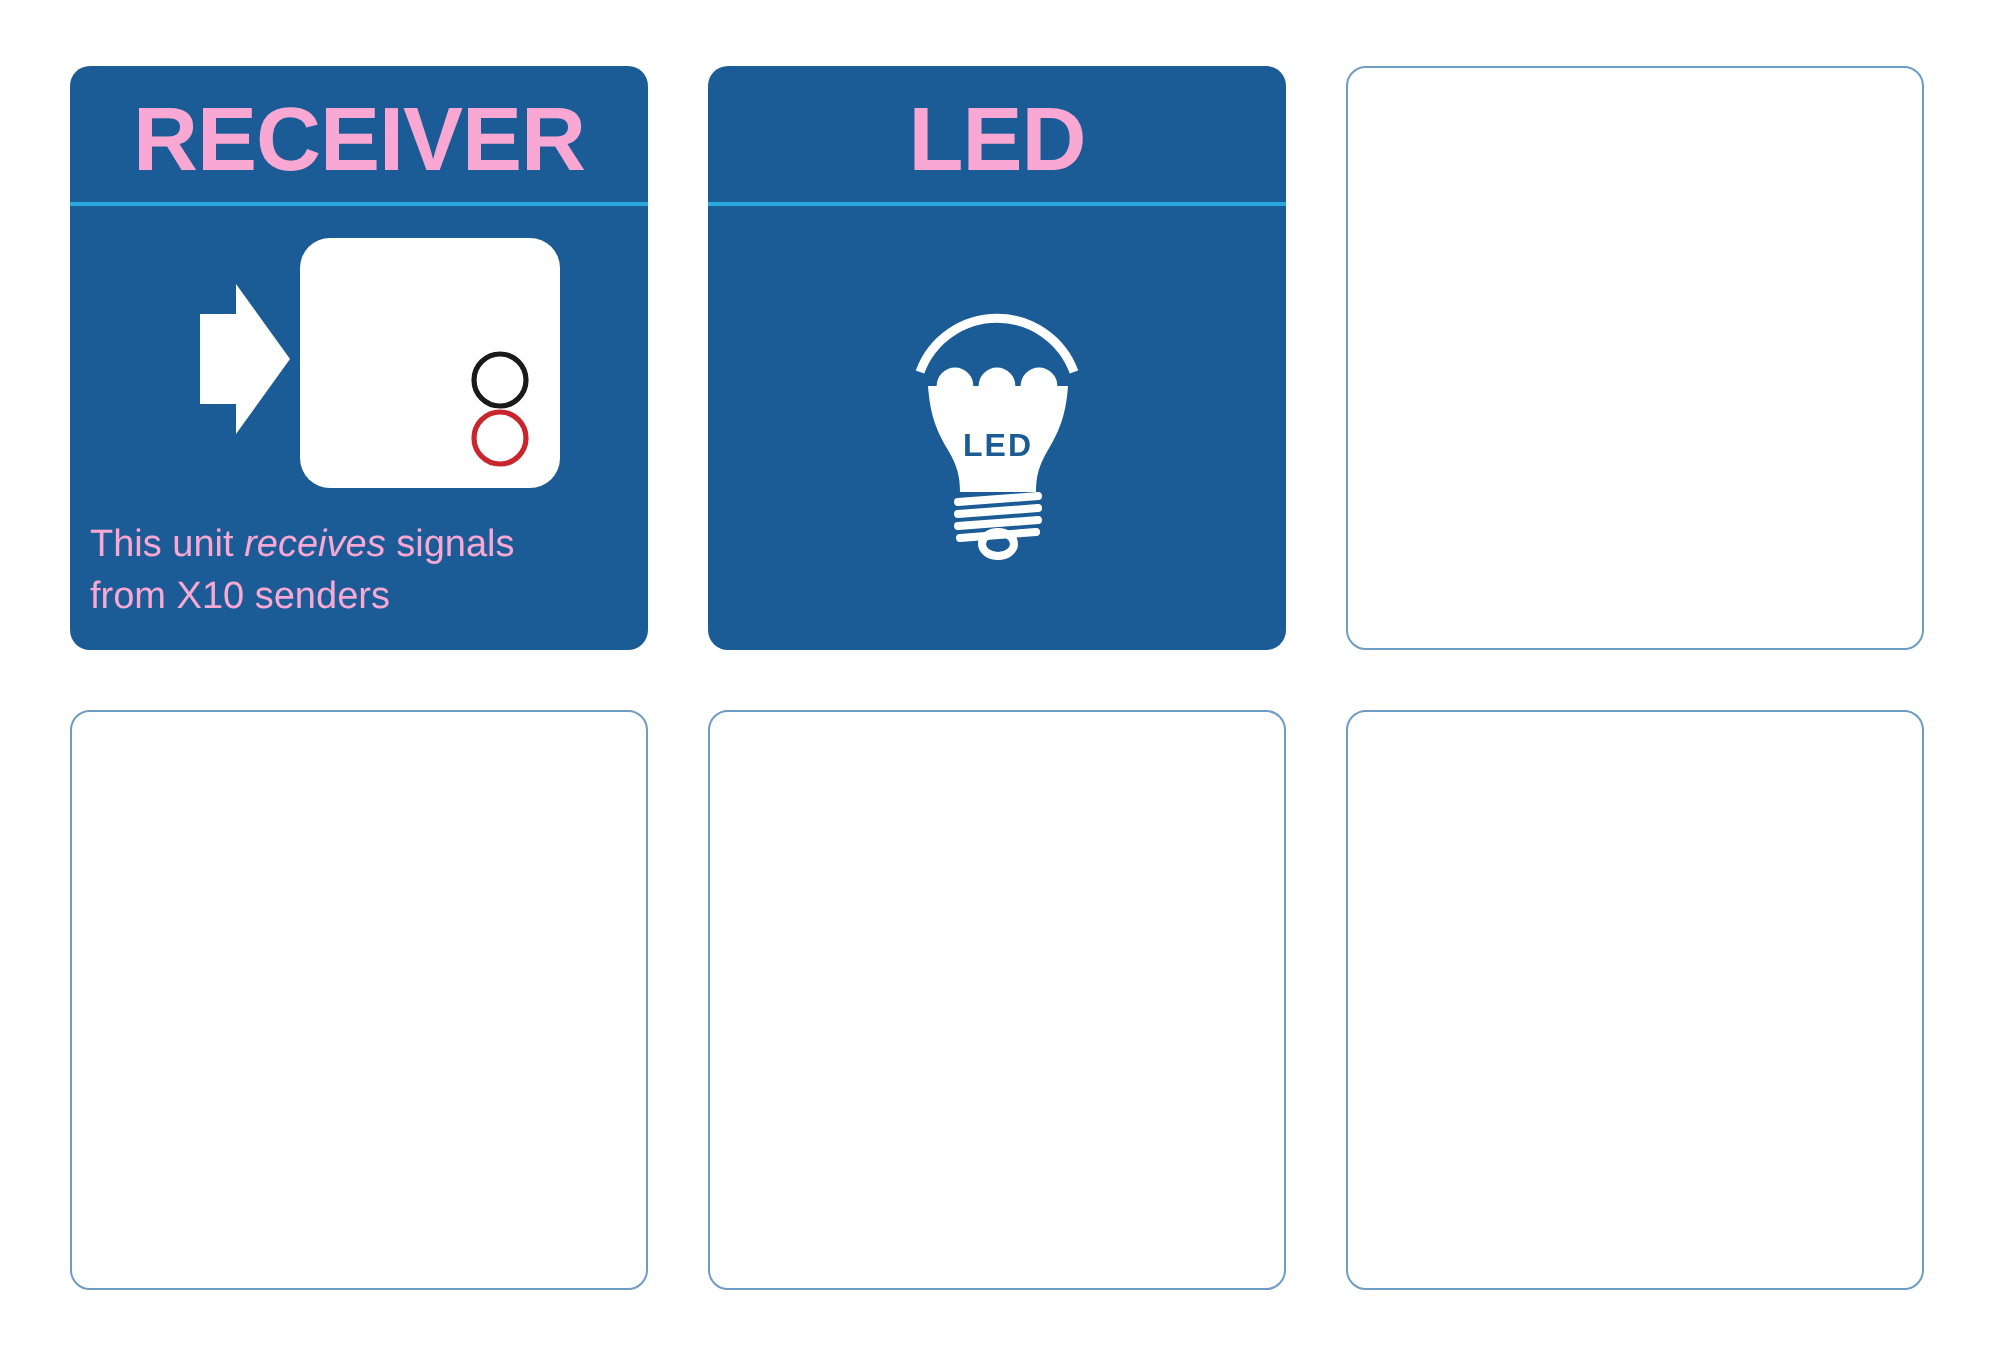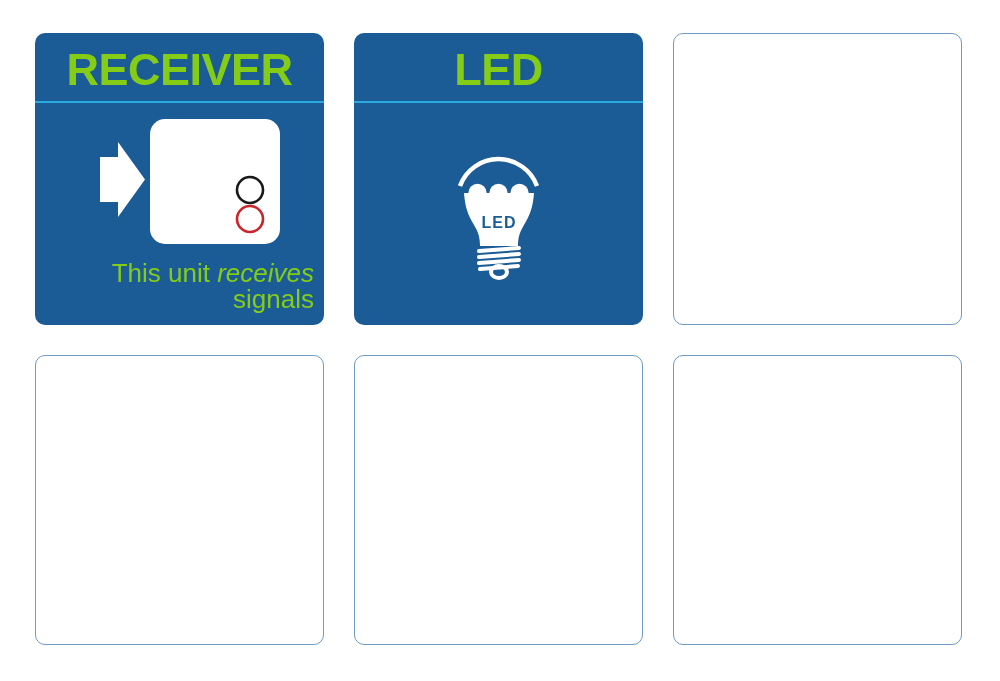--- a/index.html
+++ b/index.html
@@ -26,21 +26,21 @@
     column-gap: 30px;
     row-gap: 30px;
   }
   .card {
     border-radius: 10px;
     overflow: hidden;
     position: relative;
   }
   .card.blue {
     background: var(--card-blue);
-    color: #84cc16;
+    color: #f9a8d4;
     display: flex;
     flex-direction: column;
   }
   .card.empty {
     background: #ffffff;
     border: 1px solid var(--empty-card-border);
   }
   .card-header {
     height: 68px;
     flex: 0 0 68px;
@@ -61,22 +61,22 @@
     background: var(--divider-cyan);
   }
   .icon-area {
     flex: 1 1 auto;
     display: flex;
     align-items: center;
     justify-content: center;
   }
   .caption {
     flex: 0 0 auto;
-    text-align: right;
-    font-size: 26px;
+    text-align: left;
+    font-size: 19px;
     line-height: 26px;
     padding: 0 10px 13px 10px;
   }
   .caption .ital { font-style: italic; }
 
   
   .fill-white { fill: var(--icon-white); }
   .stroke-white { stroke: var(--icon-white); fill: none; }
   .ring-black { stroke: var(--indicator-black); fill: none; }
   .ring-red { stroke: var(--indicator-red); fill: none; }
@@ -104,20 +104,21 @@
         <polygon class="fill-white" points="20,38 38,38 38,23 65,60.5 38,98 38,83 20,83"></polygon>
 
         <rect class="fill-white" x="70" y="0" width="130" height="125" rx="15" ry="15"></rect>
 
         <circle class="ring-black" cx="170" cy="71" r="13" stroke-width="2.6"></circle>
         <circle class="ring-red" cx="170" cy="100" r="13" stroke-width="2.6"></circle>
       </svg>
     </div>
     <div class="caption">
       <div><span>This unit </span><span class="ital">receives</span><span> signals</span></div>
+      <div>from X10 senders</div>
     </div>
   </div>
 
   <div class="card blue">
     <div class="card-header">
       <div class="card-title">LED</div>
     </div>
     <div class="divider"></div>
     <div class="icon-area">
       <svg width="90" height="140" viewBox="0 0 90 140" aria-hidden="true">

